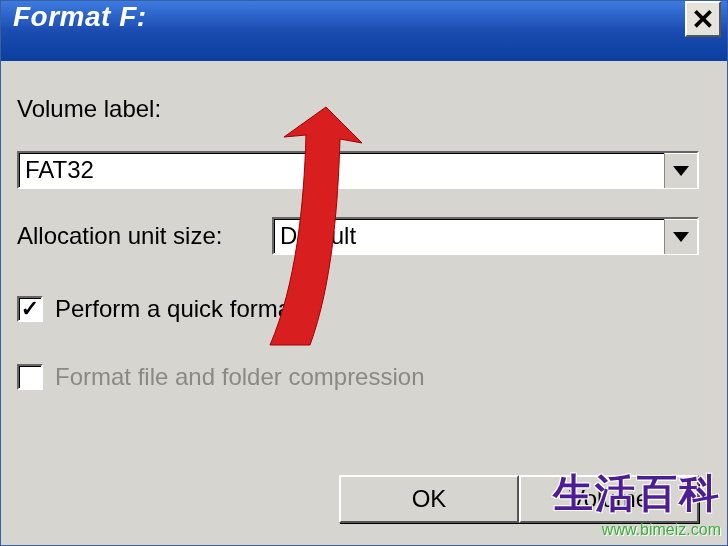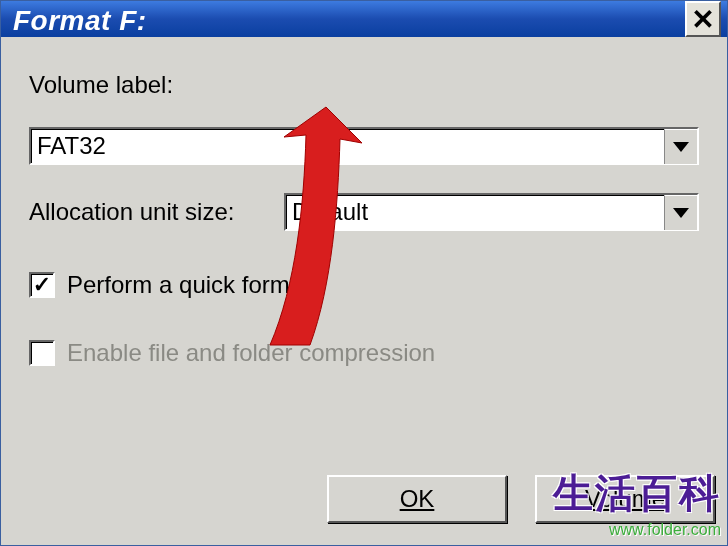--- a/index.html
+++ b/index.html
@@ -13,24 +13,24 @@
   }
   .window {
     width: 728px;
     height: 546px;
     background: #D6D5D0;
     position: relative;
     border: 1px solid #3A5FA0;
     box-sizing: border-box;
   }
   .titlebar {
-    height: 36px;
+    height: 60px;
     background: linear-gradient(to bottom, #3D7BE0 0%, #1B4CB0 50%, #0A3FA0 100%);
     display: flex;
-    align-items: flex-end;
+    align-items: flex-start;
     justify-content: space-between;
     padding: 0 6px 0 12px;
   }
   .titlebar .title {
     color: #fff;
     font-size: 28px;
     font-weight: bold;
     font-style: italic;
     letter-spacing: 0.5px;
   }
@@ -45,21 +45,21 @@
     align-items: center;
     justify-content: center;
     font-size: 28px;
     font-weight: bold;
     font-family: Arial, sans-serif;
     color: #000;
     cursor: pointer;
     box-sizing: border-box;
   }
   .body {
-    padding: 34px 28px 0 28px;
+    padding: 34px 28px 0 16px;
   }
   .row {
     display: flex;
     align-items: center;
     margin-bottom: 28px;
   }
   .label {
     width: 255px;
     font-size: 24px;
     color: #000;
@@ -156,24 +156,22 @@
   }
   .arrow-overlay {
     position: absolute;
     left: 245px;
     top: 94px;
     pointer-events: none;
   }
   .button-row {
     position: absolute;
     bottom: 22px;
-    right: 12px;
-    display: flex;
-    gap: 28px;
-    text-decoration: underline;
+    right: 28px;
+    display: flex;
   }
   .btn {
     width: 180px;
     height: 48px;
     background: #D6D5D0;
     border: 2px solid #fff;
     border-right-color: #555;
     border-bottom-color: #555;
     box-shadow: 1px 1px 0 #000;
     font-size: 24px;
@@ -236,21 +234,21 @@
       </div>
     </div>
 
     <div class="checkbox-row">
       <div class="checkbox checked"></div>
       <span>Perform a quick format</span>
     </div>
 
     <div class="checkbox-row disabled">
       <div class="checkbox"></div>
-      <span>Enable file and folder compression</span>
+      <span>Format file and folder compression</span>
     </div>
 
   </div>
 
   <div class="button-row">
     <div class="btn">
       <span>OK</span>
     </div>
     <div class="btn">
       <span>Volume</span>
@@ -263,16 +261,16 @@
              L 60 40
              C 58 110, 50 190, 24 250
              L 64 250
              C 86 190, 92 110, 94 44
              L 116 48
              Z" fill="#D81E1E" stroke="#A00000" stroke-width="1"></path>
   </svg>
 
   <div class="watermark">
     <div class="cn">生活百科</div>
-    <div class="url">www.folder.com</div>
+    <div class="url">www.bimeiz.com</div>
   </div>
 
 </div>
 
 </body></html>

